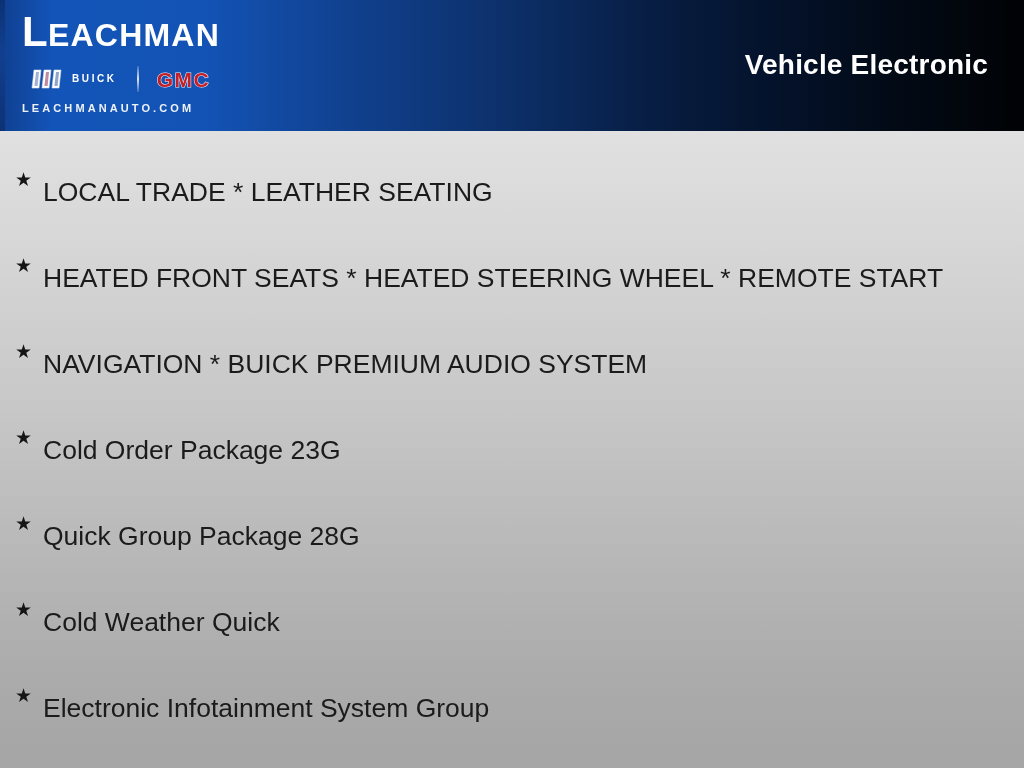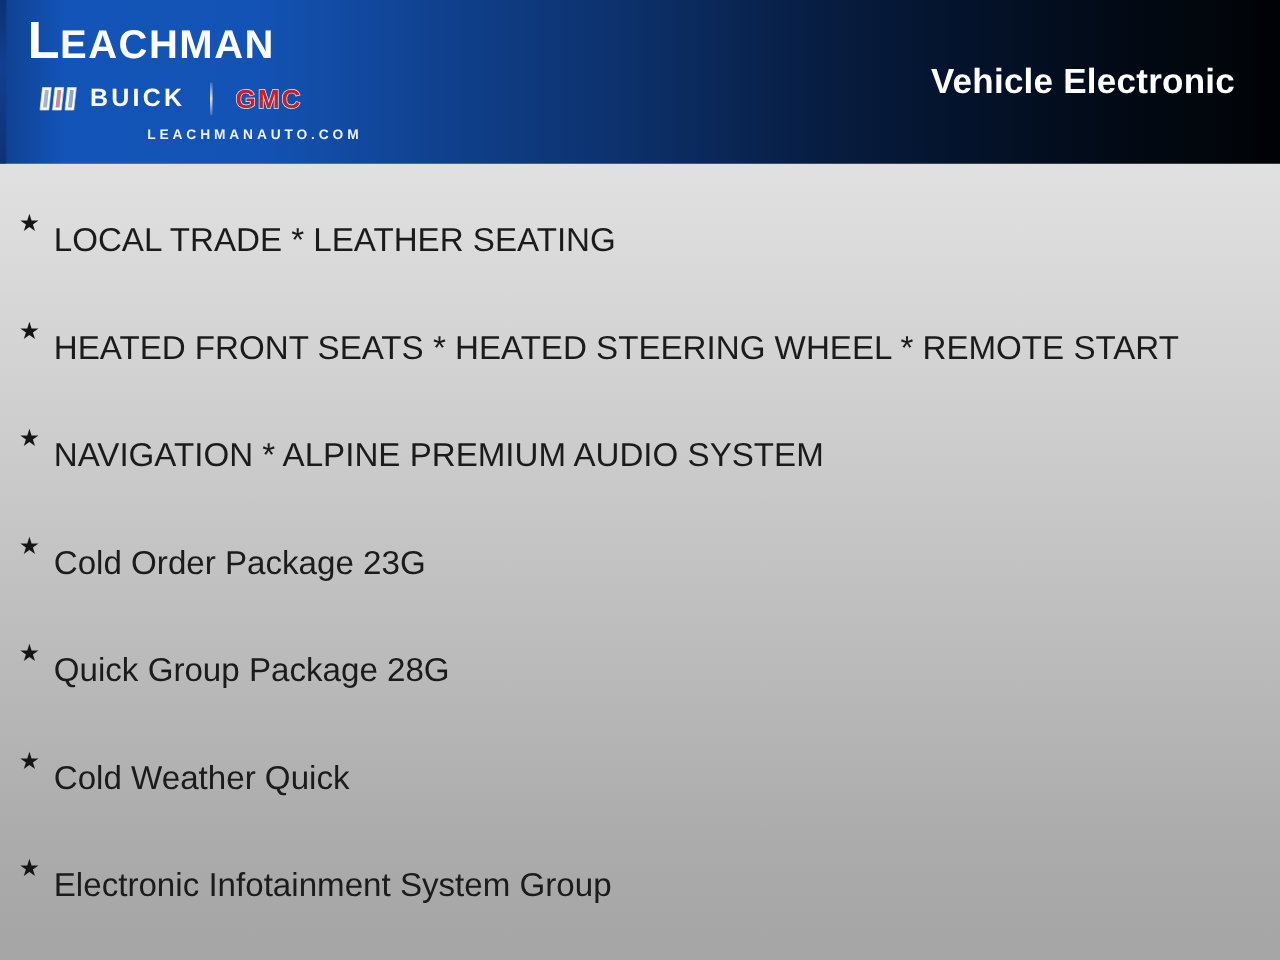--- a/index.html
+++ b/index.html
@@ -83,21 +83,21 @@
     align-items: center;
   }
   #buick-group {
     display: flex;
     align-items: center;
     gap: 8px;
   }
   #buick-shield { display: block; }
   #buick-word {
     color: #ffffff;
-    font-size: 20px;
+    font-size: 10px;
     font-weight: bold;
     letter-spacing: 2.6px;
     line-height: 1;
     font-family: "Liberation Sans", sans-serif;
   }
   #badge-divider {
     width: 2px;
     height: 26px;
     background: linear-gradient(to bottom, rgba(255,255,255,.15), rgba(255,255,255,.85), rgba(255,255,255,.15));
     margin: 0 18px 0 20px;
@@ -112,21 +112,21 @@
     -webkit-text-stroke: 1.1px #e9eef6;
     paint-order: stroke fill;
     font-family: "Liberation Sans", sans-serif;
   }
 
   #dealer-url {
     position: absolute;
     left: 0;
     top: 92px;
     width: 268px;
-    text-align: right;
+    text-align: left;
     color: #eef2f8;
     font-size: 11px;
     font-weight: bold;
     letter-spacing: 3.1px;
     font-family: "Liberation Sans", sans-serif;
   }
 
   
   #header-title {
     position: absolute;
@@ -225,21 +225,21 @@
     <li class="hl-item">
       <span class="hl-bullet">★</span>
       <span class="hl-text">LOCAL TRADE * LEATHER SEATING</span>
     </li>
     <li class="hl-item">
       <span class="hl-bullet">★</span>
       <span class="hl-text">HEATED FRONT SEATS * HEATED STEERING WHEEL * REMOTE START</span>
     </li>
     <li class="hl-item">
       <span class="hl-bullet">★</span>
-      <span class="hl-text">NAVIGATION * ALPINE PREMIUM AUDIO SYSTEM</span>
+      <span class="hl-text">NAVIGATION * BUICK PREMIUM AUDIO SYSTEM</span>
     </li>
     <li class="hl-item">
       <span class="hl-bullet">★</span>
       <span class="hl-text">Cold Order Package 23G</span>
     </li>
     <li class="hl-item">
       <span class="hl-bullet">★</span>
       <span class="hl-text">Quick Group Package 28G</span>
     </li>
     <li class="hl-item">

